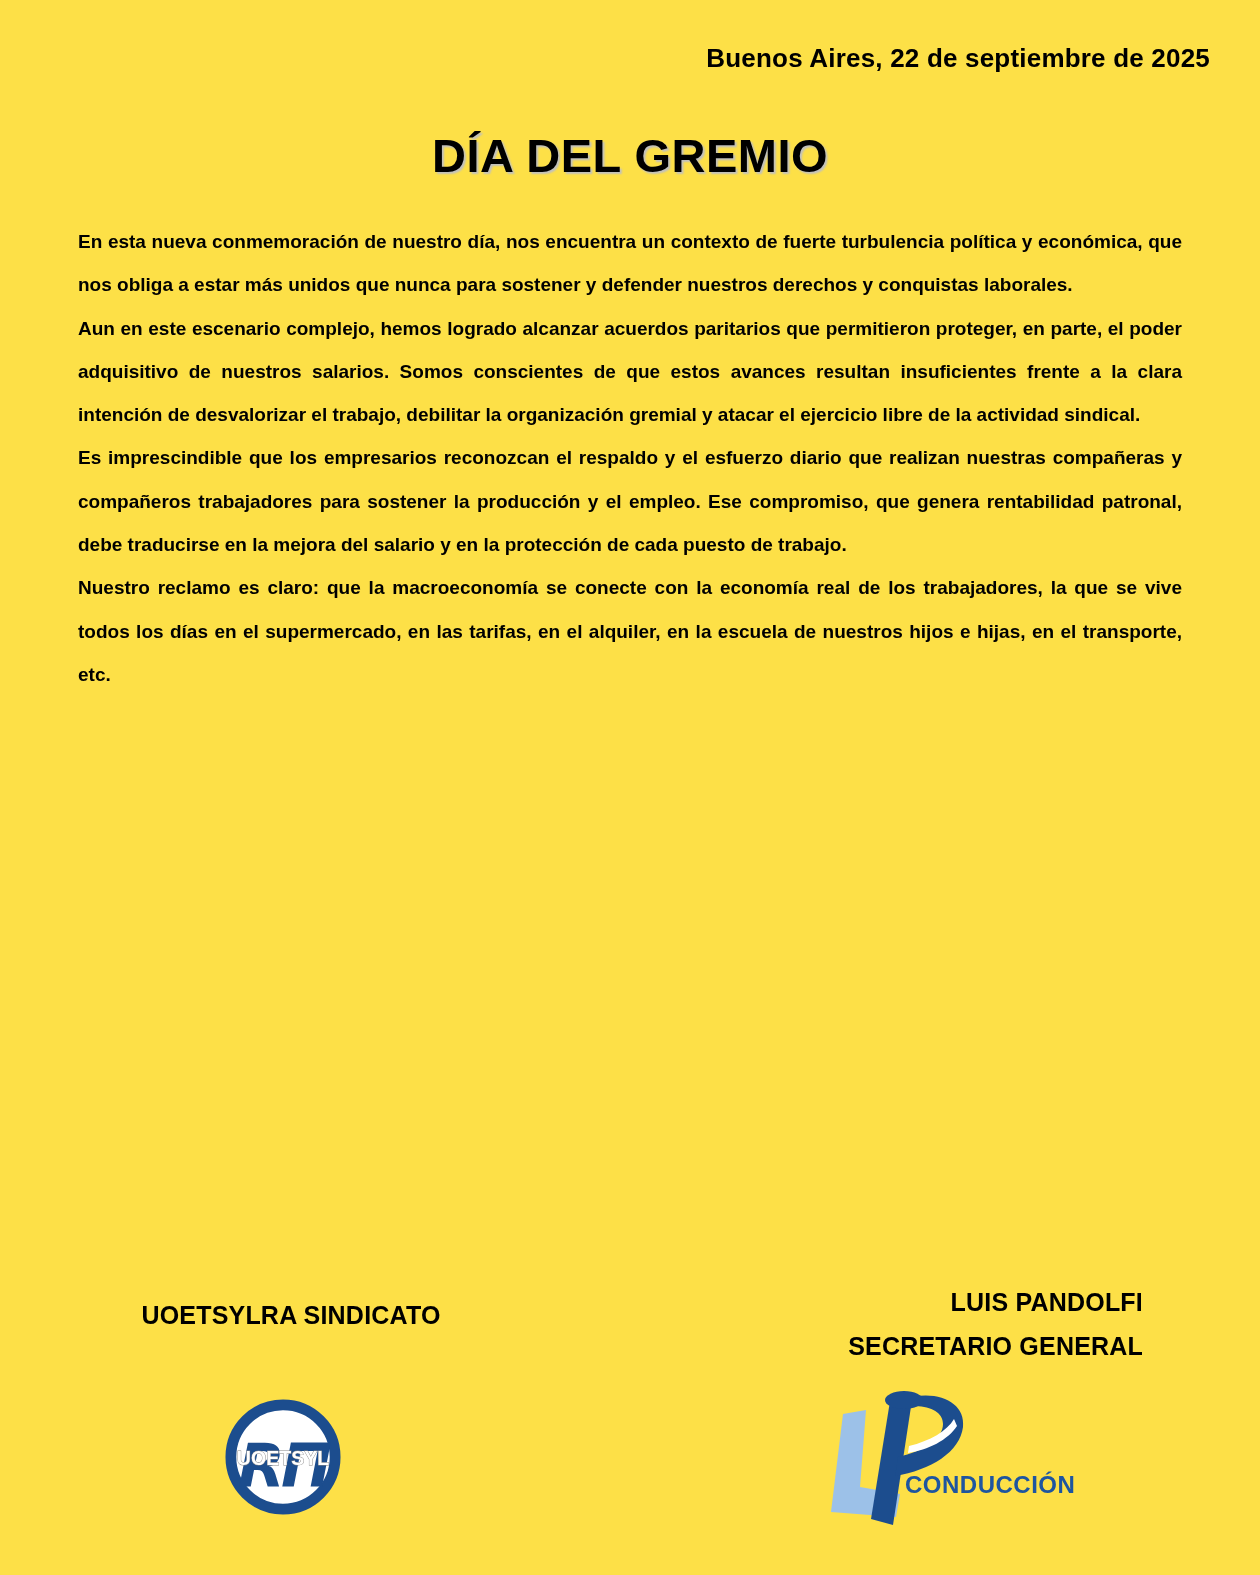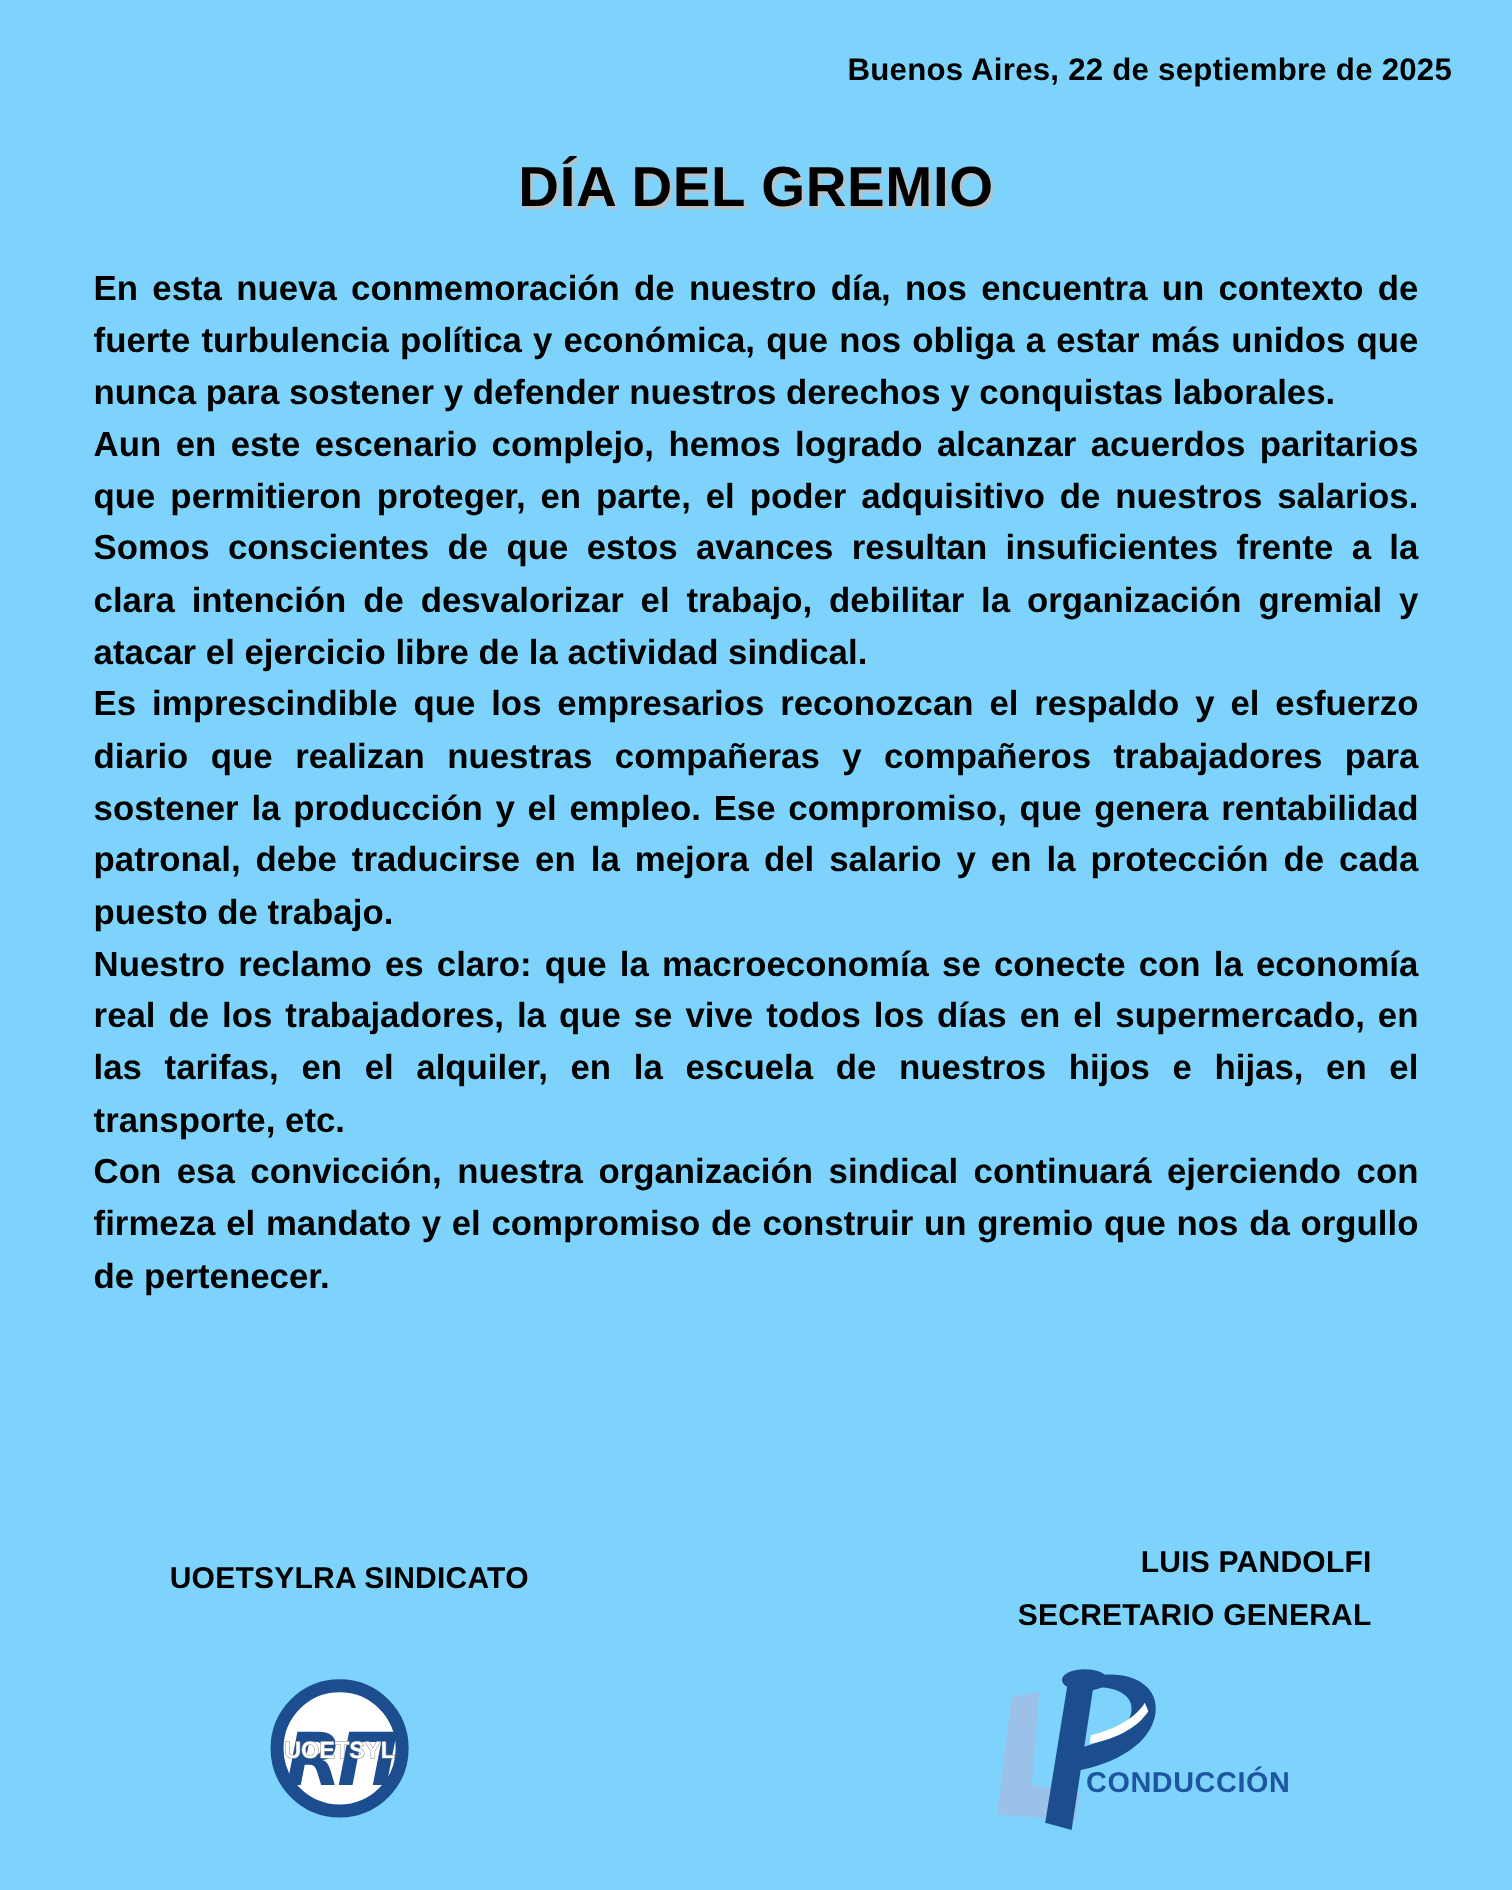--- a/index.html
+++ b/index.html
@@ -1,20 +1,20 @@
 <!DOCTYPE html>
 <html><head>
 <meta charset="utf-8">
 <style>
   html, body { margin: 0; padding: 0; background: #ffffff; }
   .page {
     position: relative;
     width: 1260px;
     height: 1575px;
-    background: #7dd3fc;
+    background: #fde047;
     font-family: "Liberation Sans", sans-serif;
     color: #000000;
     overflow: hidden;
   }
   .date-line {
     position: absolute;
     top: 43px;
     left: 0;
     right: 50px;
     text-align: right;
@@ -31,21 +31,21 @@
     font-size: 47px;
     font-weight: bold;
     letter-spacing: 0.5px;
     text-shadow: 2px 2px 2px #c0c0c0;
   }
   .content {
     position: absolute;
     top: 220px;
     left: 78px;
     width: 1104px;
-    font-size: 29px;
+    font-size: 19px;
     font-weight: bold;
     line-height: 43.3px;
     text-align: justify;
   }
   .content p { margin: 0; }
   .sig {
     position: absolute;
     text-align: center;
     font-size: 25px;
     font-weight: bold;
@@ -64,21 +64,20 @@
 
   <div class="date-line">Buenos Aires, 22 de septiembre de 2025</div>
 
   <div class="doc-title">DÍA DEL GREMIO</div>
 
   <div class="content">
     <p>En esta nueva conmemoración de nuestro día, nos encuentra un contexto de fuerte turbulencia política y económica, que nos obliga a estar más unidos que nunca para sostener y defender nuestros derechos y conquistas laborales.</p>
     <p>Aun en este escenario complejo, hemos logrado alcanzar acuerdos paritarios que permitieron proteger, en parte, el poder adquisitivo de nuestros salarios. Somos conscientes de que estos avances resultan insuficientes frente a la clara intención de desvalorizar el trabajo, debilitar la organización gremial y atacar el ejercicio libre de la actividad sindical.</p>
     <p>Es imprescindible que los empresarios reconozcan el respaldo y el esfuerzo diario que realizan nuestras compañeras y compañeros trabajadores para sostener la producción y el empleo. Ese compromiso, que genera rentabilidad patronal, debe traducirse en la mejora del salario y en la protección de cada puesto de trabajo.</p>
     <p>Nuestro reclamo es claro: que la macroeconomía se conecte con la economía real de los trabajadores, la que se vive todos los días en el supermercado, en las tarifas, en el alquiler, en la escuela de nuestros hijos e hijas, en el transporte, etc.</p>
-    <p>Con esa convicción, nuestra organización sindical continuará ejerciendo con firmeza el mandato y el compromiso de construir un gremio que nos da orgullo de pertenecer.</p>
   </div>
 
   <div class="sig sig-left">
     <div>UOETSYLRA SINDICATO</div>
   </div>
 
   <div class="sig sig-right">
     <div>LUIS PANDOLFI</div>
     <div>SECRETARIO GENERAL</div>
   </div>

